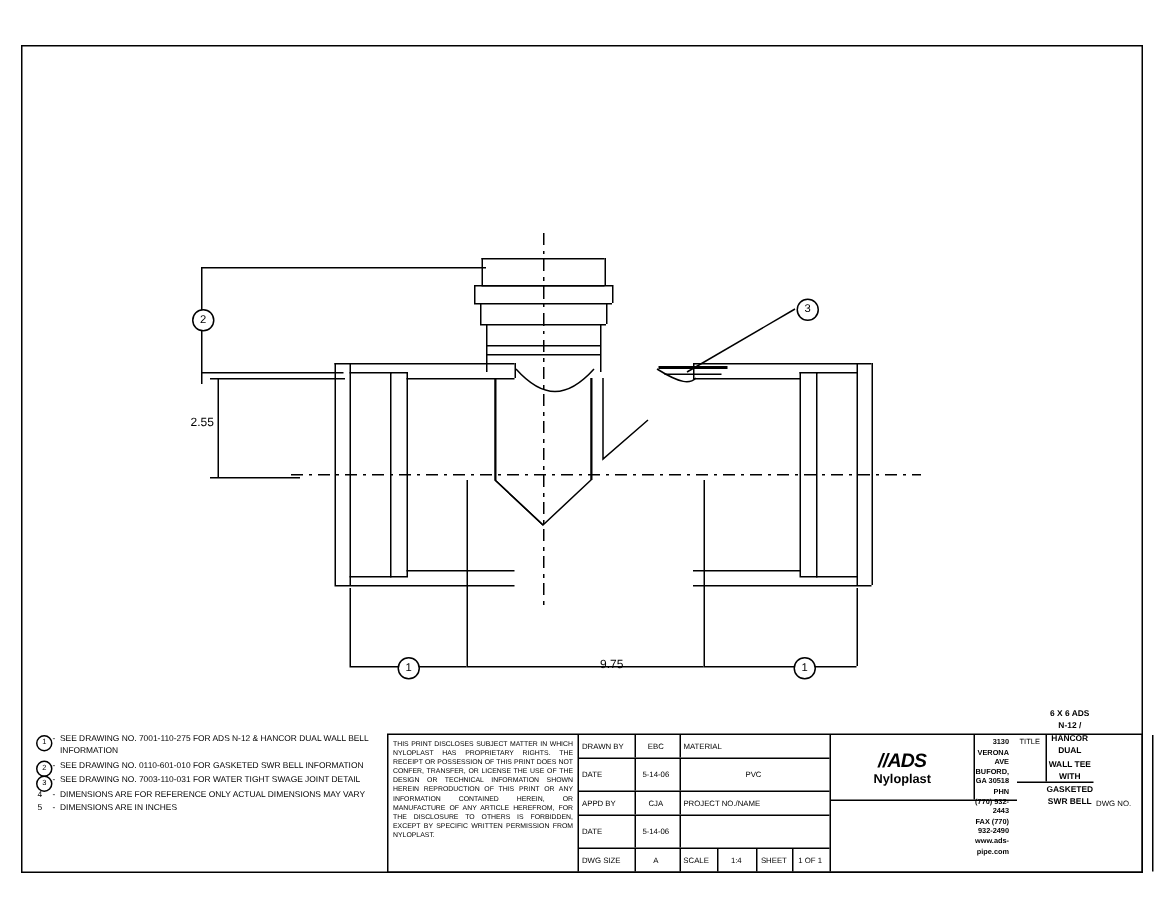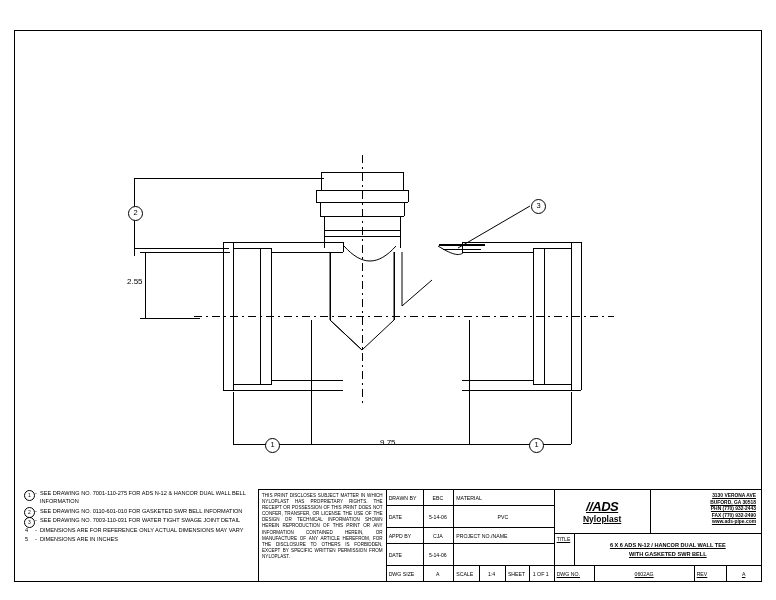--- a/index.html
+++ b/index.html
@@ -151,22 +151,20 @@
     box-sizing: border-box;
     padding: 2px 2px;
     font-size: 5.2px;
     display: flex;
     align-items: center;
   }
   .tb-sub:last-child { border-right: none; }
   .tb-right {
     width: 207px;
     display: flex;
-    flex-direction: column;
-    text-decoration: underline;
   }
   .tb-logo-row {
     display: flex;
     height: 44px;
     border-bottom: 1px solid #000;
     box-sizing: border-box;
   }
   .tb-logo {
     width: 96px;
     border-right: 1px solid #000;
@@ -333,21 +331,21 @@
     <div class="ln v" style="left:219px; top:362px; height:52px;"></div>
     <div class="ln v" style="left:297px; top:290px; height:124px;"></div>
     <div class="ln v" style="left:455px; top:290px; height:124px;"></div>
     <div class="ln v" style="left:557px; top:362px; height:52px;"></div>
 
     <div class="ln h" style="left:219px; top:414px; width:78px;"></div>
     <div class="ln h" style="left:297px; top:414px; width:158px;"></div>
     <div class="ln h" style="left:455px; top:414px; width:102px;"></div>
 
     <div class="bubble" style="left:251px; top:408px;">1</div>
-    <div class="dim-txt" style="left:366px; top:408px;">9.75</div>
+    <div class="dim-txt" style="left:386px; top:408px;">9.75</div>
     <div class="bubble" style="left:515px; top:408px;">1</div>
   </div>
 
   <div id="notes">
     <div class="note-row">
       <span class="note-num-circle">1</span>
       <span class="note-dash">-</span>
       <span class="note-body">SEE DRAWING NO. 7001-110-275 FOR ADS N-12 &amp; HANCOR DUAL WALL BELL INFORMATION</span>
     </div>
     <div class="note-row">

